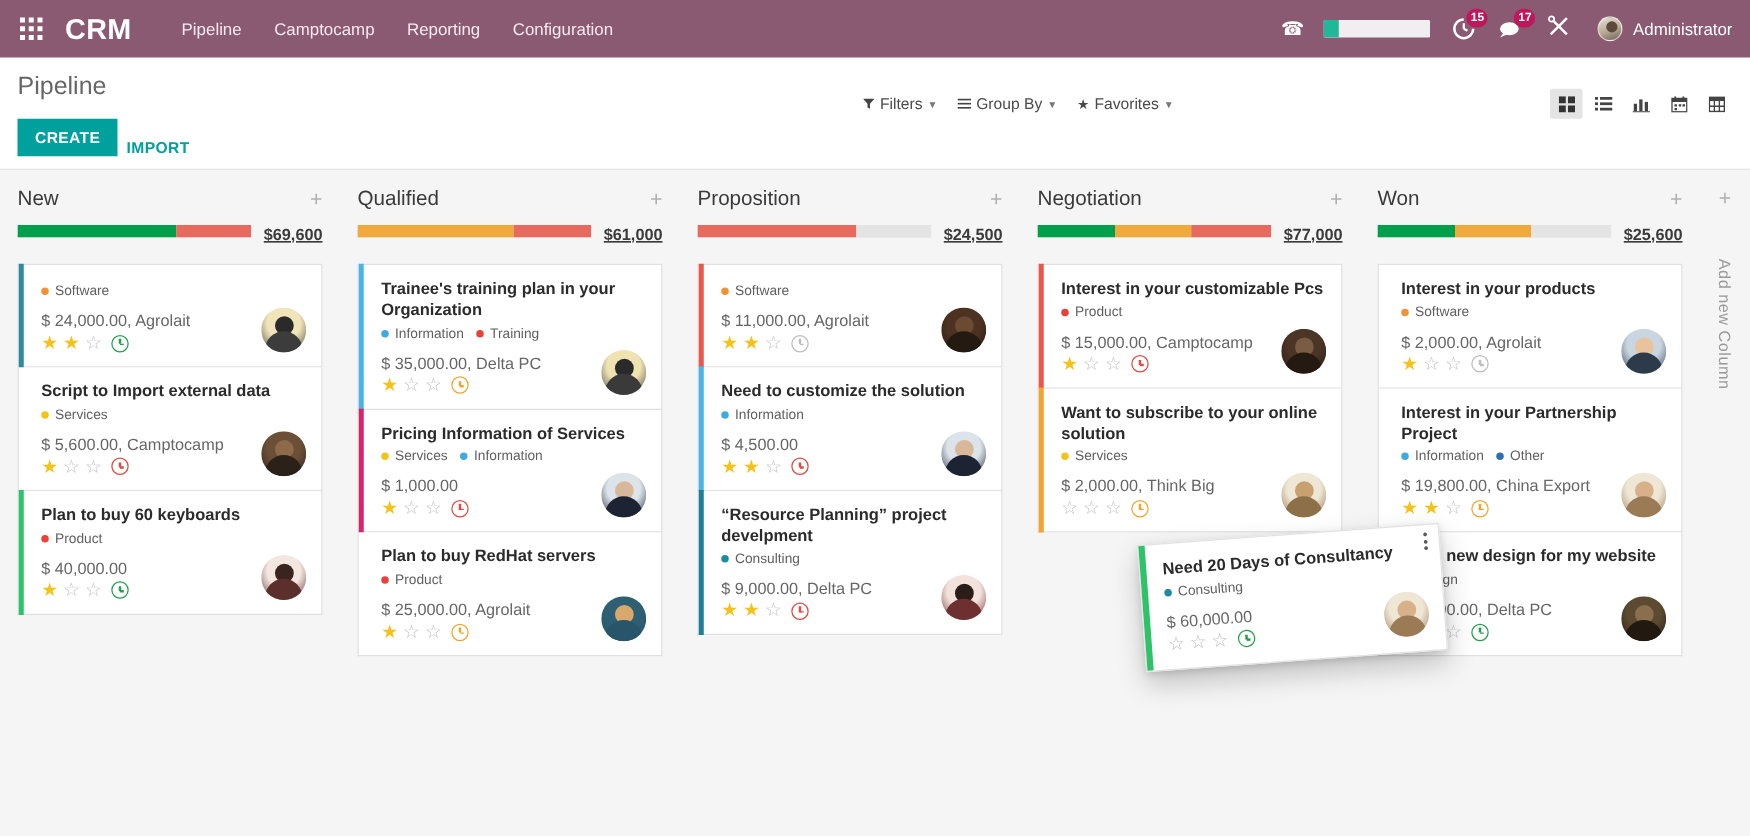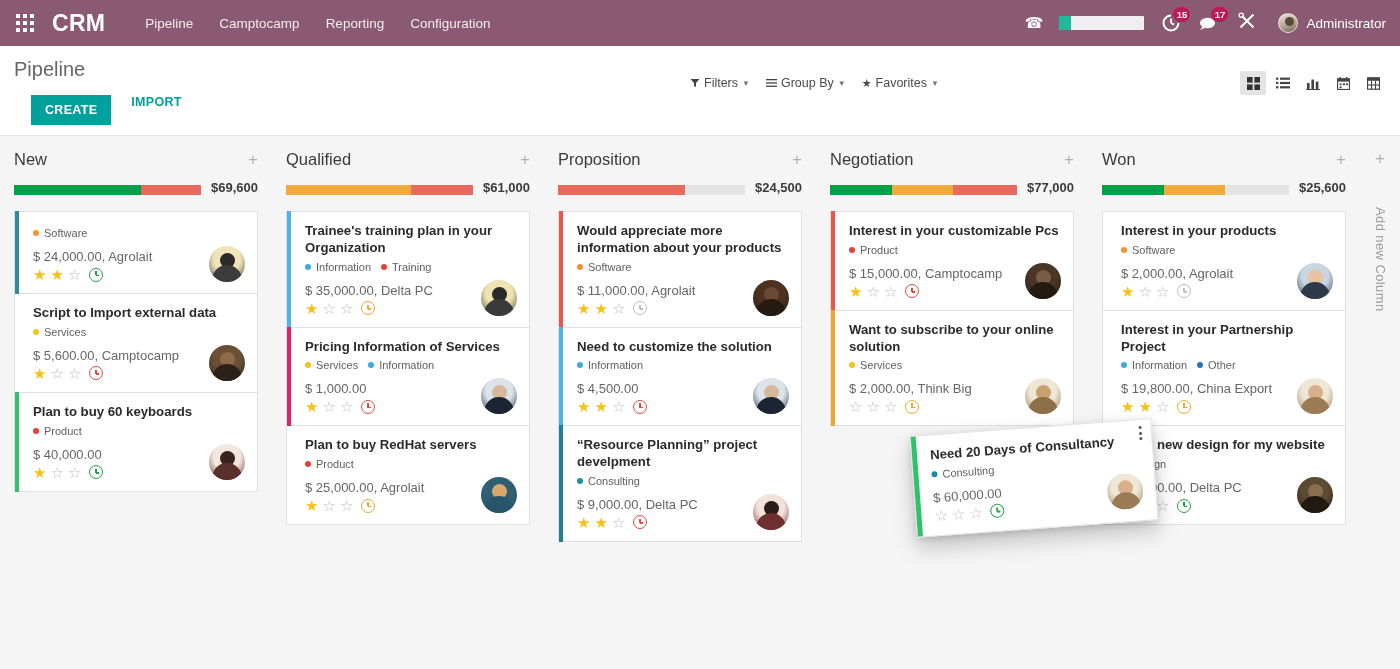--- a/index.html
+++ b/index.html
@@ -57,21 +57,21 @@
           cursor:pointer; color:#4c4c4c; border-radius:2px; }
   .vbtn.active { background:#e4e4e4; }
 
   
   .kanban { display:flex; background:#f5f5f5; height:533px; padding:0; position:relative; }
   .column { width:272px; flex:0 0 272px; padding:0 0 0 0; position:relative; }
   .col-inner { padding:0 14px; }
   .col-head { display:flex; align-items:center; padding-top:14px; }
   .col-title { font-size:16.5px; color:#3a3a3a; font-weight:400; cursor:pointer;}
   .col-plus { margin-left:auto; color:#b0b0b0; font-size:17px; cursor:pointer; line-height:1; }
-  .col-bar-row { display:flex; align-items:flex-end; margin-top:11px; gap:10px; }
+  .col-bar-row { display:flex; align-items:flex-start; margin-top:11px; gap:10px;text-decoration:underline; }
   .pbar { flex:1; height:10px; background:#e4e4e4; display:flex; overflow:hidden; }
   .pbar i { display:block; height:100%; }
   .col-amount { font-size:13px; font-weight:bold; color:#3a3a3a; white-space:nowrap; }
 
   .cards { margin-top:16px; }
   .card {
     background:#fff; border:1px solid #e0e0e0; border-top:none;
     padding:11px 12px 11px 12px; position:relative; cursor:pointer;
     display:flex; flex-direction:column;
   }
@@ -184,21 +184,21 @@
       <span class="avatar-sm"></span>
       <span class="user-name">Administrator</span>
     </div>
   </div>
 </div>
 
 <div class="control">
   <div class="cp-row1">
     <div class="cp-left">
       <div class="page-title">Pipeline</div>
-      <div style="margin-top:14px; display:flex; align-items:flex-start; gap:20px;margin-left:17px;">
+      <div style="margin-top:14px; display:flex; align-items:flex-end; gap:7px;">
         <button style="background:#00a09d; color:#fff; border:none; font-size:12.5px; font-weight:bold;
                        padding:8px 14px; cursor:pointer; font-family:'Liberation Sans',sans-serif; letter-spacing:.3px;">CREATE</button>
         <span style="color:#00a09d; font-size:12.5px; font-weight:bold; cursor:pointer; letter-spacing:.3px;">IMPORT</span>
       </div>
     </div>
     <div class="cp-right">
       <div style="display:flex; align-items:center; margin-top:13px;">
         <div style="display:flex; gap:16px;">
           <span class="fbtn">
             <svg width="10" height="10" viewBox="0 0 10 10">
@@ -482,21 +482,20 @@
         <div class="col-bar-row">
           <div class="pbar">
             <i style="width: 68%; background: rgb(232, 106, 94);"></i>
             <i style="width: 32%; background: rgb(228, 228, 228);"></i>
           </div>
           <span class="col-amount">$24,500</span>
         </div>
         <div class="cards">
           <div class="card">
             <span class="accent" style="background: rgb(232, 89, 76);"></span>
-            <div class="card-title">Would appreciate more information about your products</div>
             <div class="tags">
               <span class="tag">
                 <span class="dot" style="background:#f19335"></span>
                 <span>Software</span>
               </span>
             </div>
             <div class="card-body">
               <div class="card-meta">
                 <div class="amount">$ 11,000.00, Agrolait</div>
                 <div class="stars-row">

